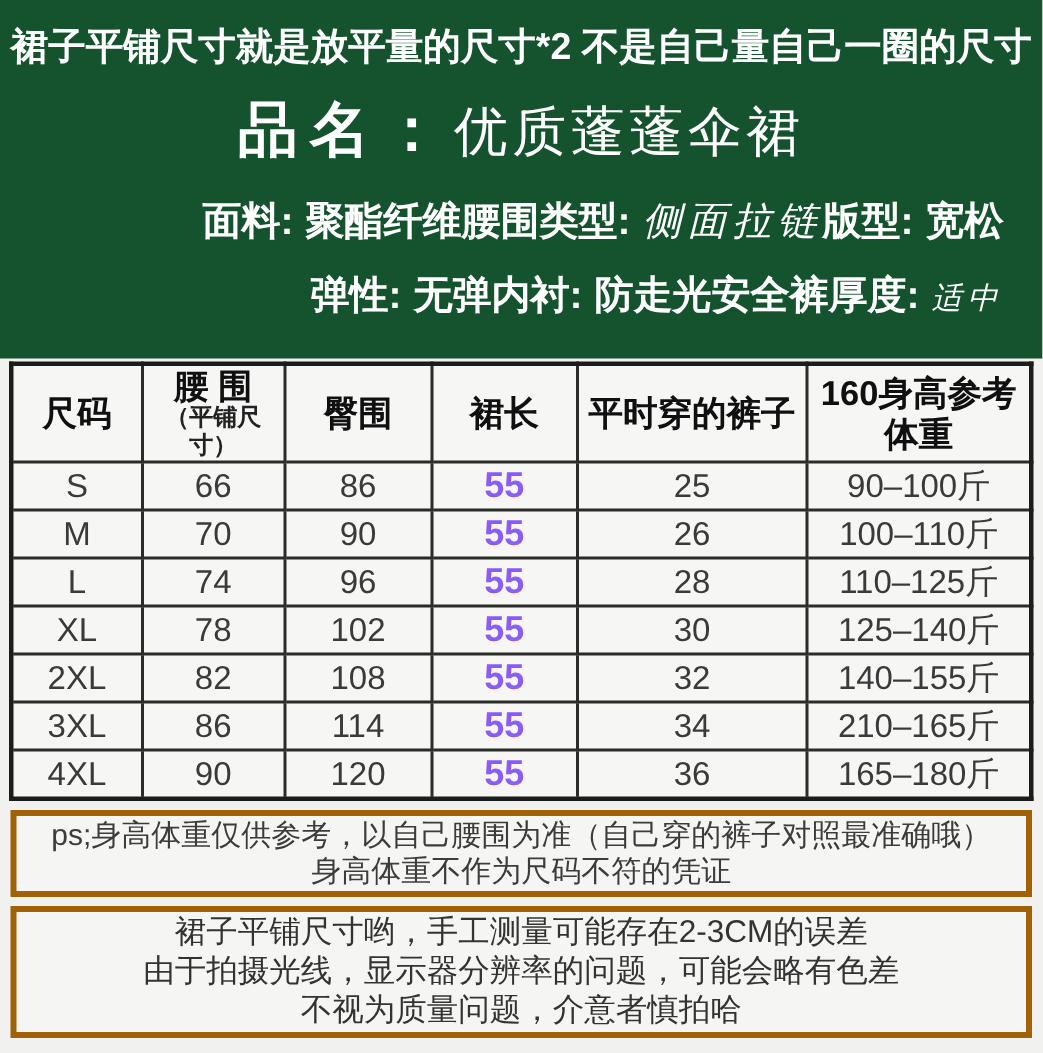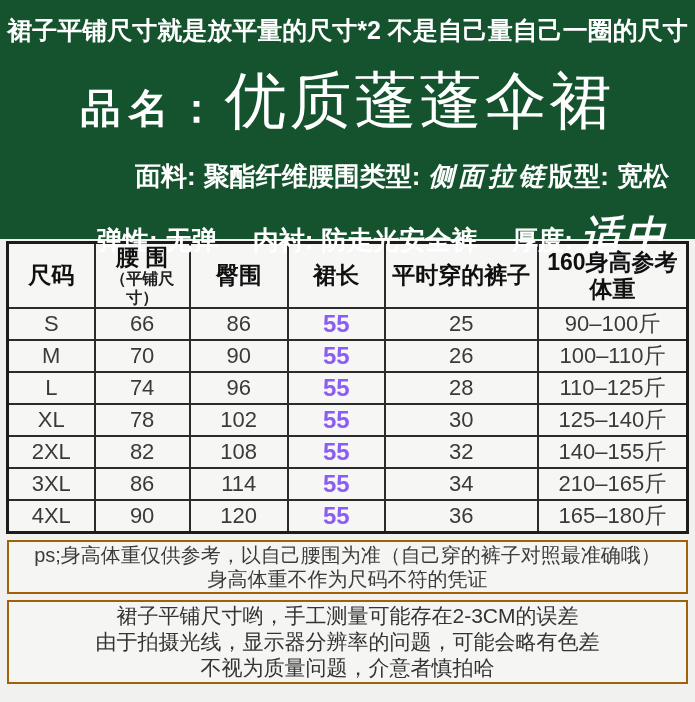--- a/index.html
+++ b/index.html
@@ -35,44 +35,44 @@
     text-align: center;
     margin-top: 12px;
     white-space: nowrap;
   }
   .product-title .t-label {
     font-size: 40px;
     font-weight: 900;
     letter-spacing: 8px;
   }
   .product-title .t-value {
-    font-size: 62px;
+    font-size: 36px;
     font-weight: 500;
     letter-spacing: 3px;
   }
   .spec-row {
     display: flex;
     justify-content: flex-end;
     align-items: baseline;
     padding: 0 26px;
     font-size: 26px;
     font-weight: bold;
     white-space: nowrap;
   }
   .spec-row.first { margin-top: 16px; }
-  .spec-row.second { margin-top: 14px; gap: 35px; }
+  .spec-row.second { margin-top: 14px; }
   .spec .lbl { font-weight: bold; }
   .spec .val { font-weight: bold; margin-left: 8px; }
   .spec .val.script {
     font-family: "DejaVu Serif", "Liberation Serif", serif;
     font-style: italic;
-    font-weight: 700;
+    font-weight: 400;
     letter-spacing: 4px;
   }
-  .spec .val.script.big { font-size: 40px; }
+  .spec .val.script.big { font-size: 20px; }
   
   .table-wrap {
     margin: 2px 6px 0 6px;
   }
   table.size-table {
     width: 100%;
     border-collapse: collapse;
     table-layout: fixed;
     background: #f6f6f5;
     border: 3px solid #1c1c1c;
@@ -104,21 +104,21 @@
     font-weight: 400;
   }
   table.size-table tbody td.col-3 {
     font-weight: 700;
     font-size: 24px;
     color: #8b5cf6;
   }
   
   .note-box {
     margin: 6px 7px 0 7px;
-    border: 2px solid #a16207;
+    border: 4px solid #a16207;
     background: #f5f5f3;
     text-align: center;
     box-sizing: border-box;
   }
   .note-box.ps {
     font-size: 20px;
     line-height: 24px;
     padding: 1px 4px;
     color: #3c3c3c;
   }

